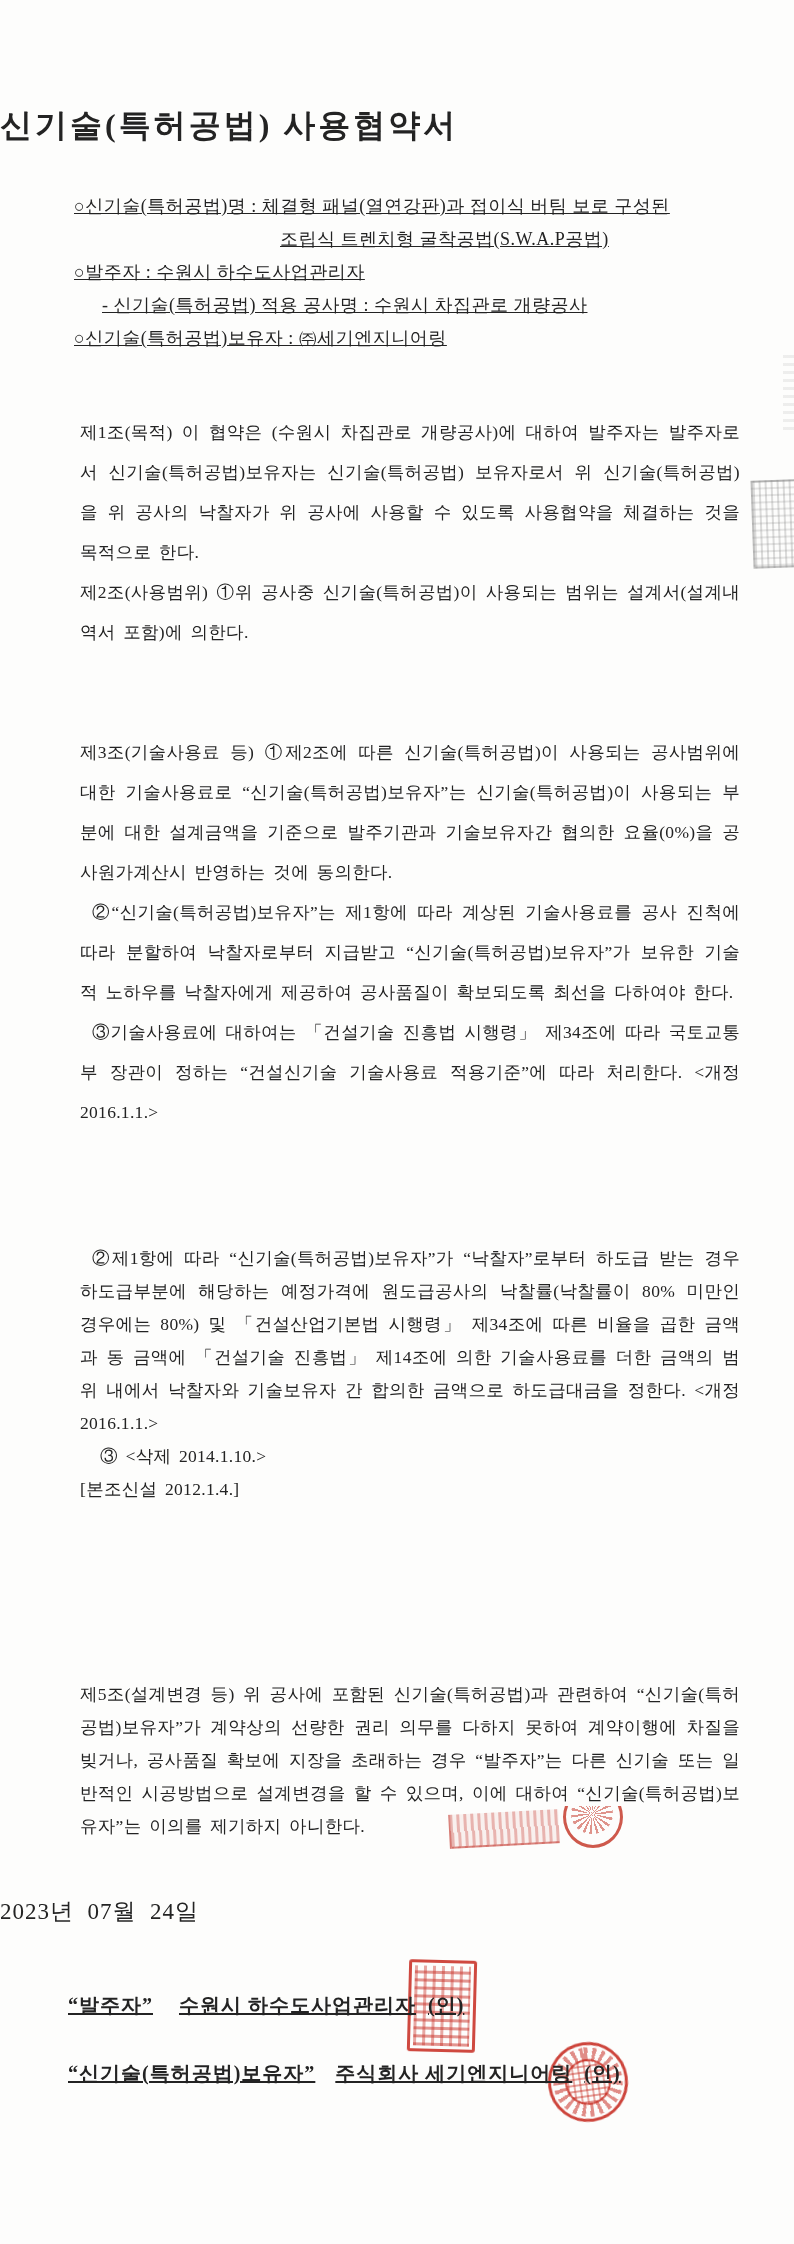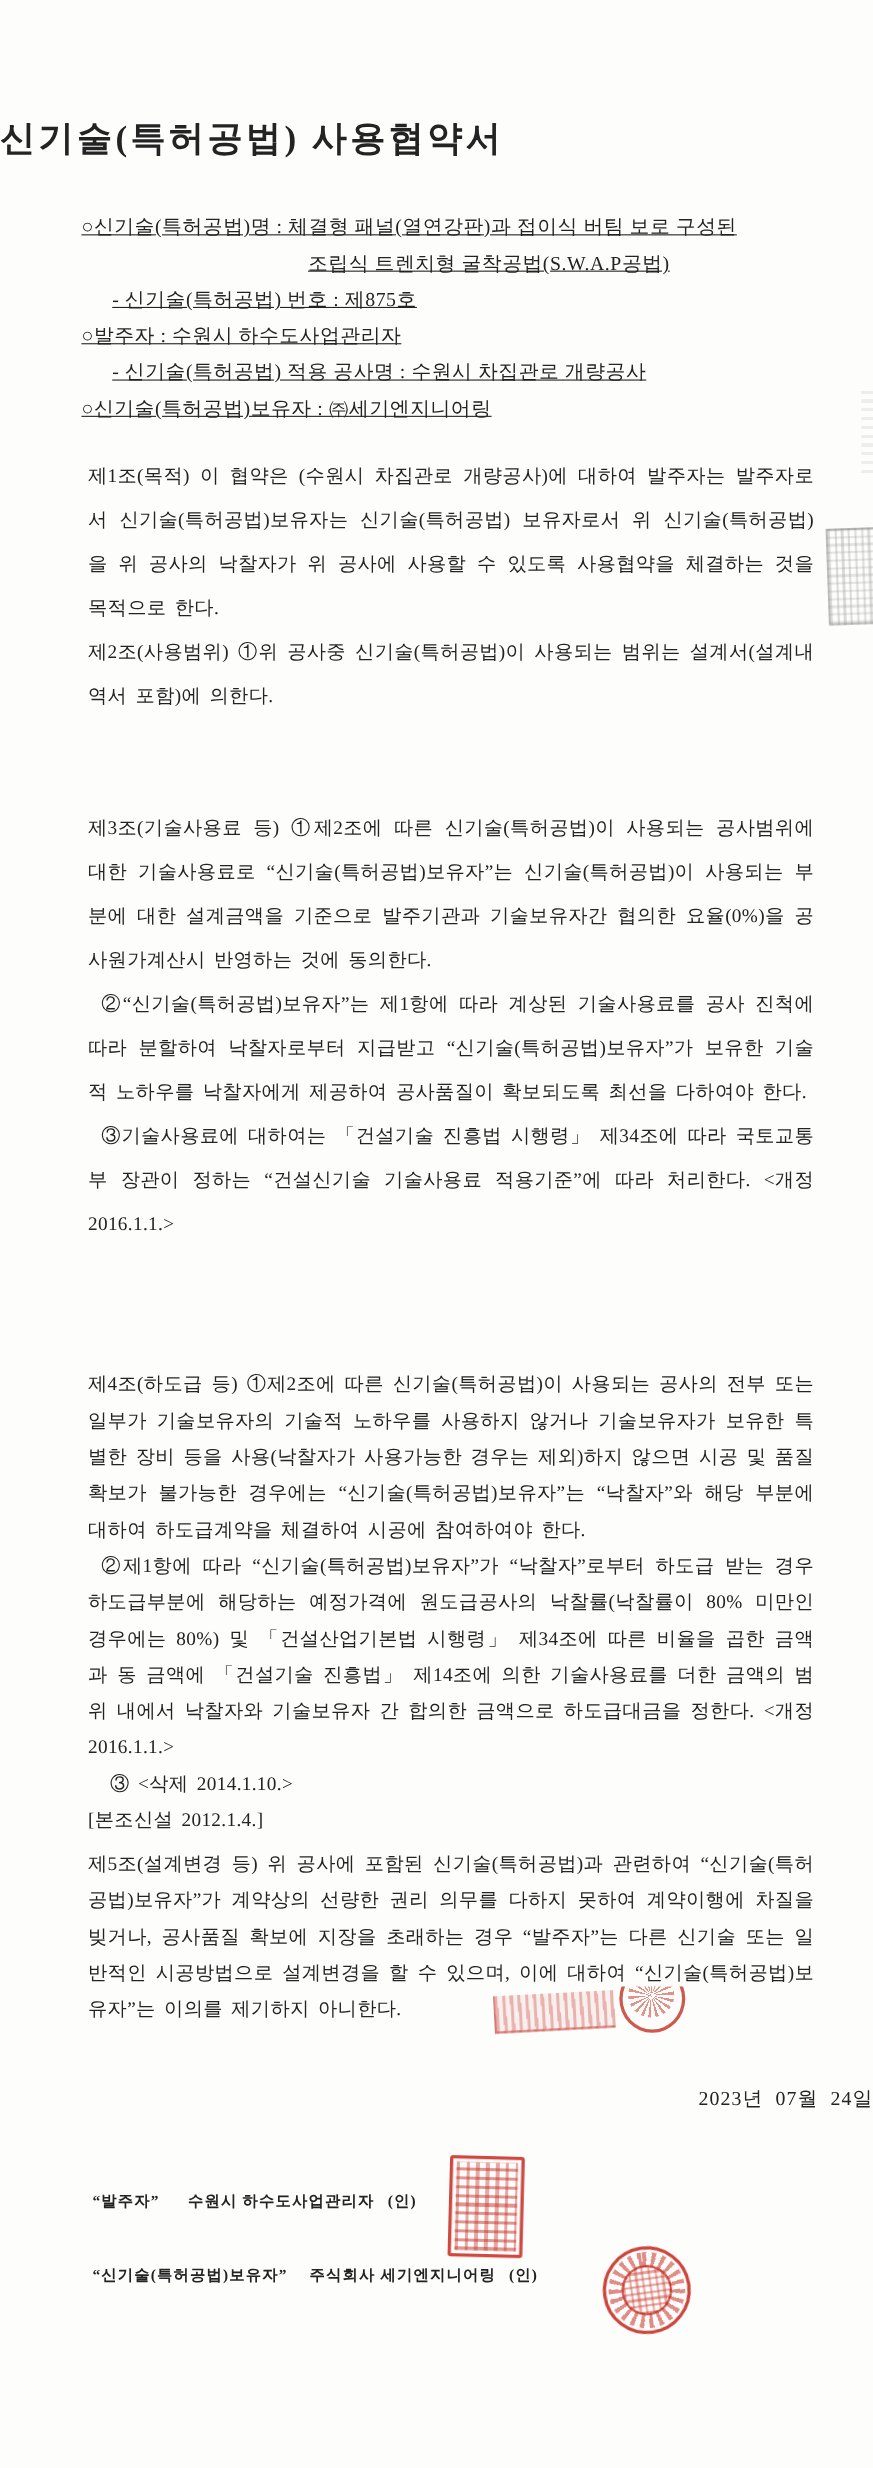--- a/index.html
+++ b/index.html
@@ -122,71 +122,70 @@
     content: ""; position: absolute; inset: 2px;
     border-radius: 50%;
     background: repeating-conic-gradient(rgba(200,48,38,0.55) 0 7deg, transparent 7deg 16deg);
     -webkit-mask: radial-gradient(closest-side, transparent 58%, #000 60%);
     mask: radial-gradient(closest-side, transparent 58%, #000 60%);
   }
   
   .date-line {
     position: absolute;
     top: 1896px; left: 0; width: 100%;
-    text-align: right;
-    font-size: 18px;
+    text-align: left;
+    font-size: 23px;
     letter-spacing: 1px;
     white-space: pre;
   }
   .sig-row {
     position: absolute;
-    left: 84px;
-    font-size: 14px;
+    left: 68px;
+    font-size: 20px;
     font-weight: bold;
     letter-spacing: 1px;
     white-space: nowrap;
+    text-decoration: underline;
   }
   .sig-row-1 { top: 1992px; }
   .sig-row-2 { top: 2060px; }
   .sig-name { margin-left: 26px; }
   .sig-row-2 .sig-name { margin-left: 20px; }
   .sig-seal { margin-left: 12px; }
 </style>
 </head>
 <body>
 
 <div class="page">
 
   <h1 class="title">신기술(특허공법) 사용협약서</h1>
 
   <div class="header">
     <div class="h-line">○신기술(특허공법)명 : 체결형 패널(열연강판)과 접이식 버팀 보로 구성된</div>
     <div class="h-line h-ind2">조립식 트렌치형 굴착공법(S.W.A.P공법)</div>
-    <div class="h-line h-ind1">- 신기술(특허공법) 번호 : 제875호</div>
     <div class="h-line">○발주자 : 수원시 하수도사업관리자</div>
     <div class="h-line h-ind1">- 신기술(특허공법) 적용 공사명 : 수원시 차집관로 개량공사</div>
     <div class="h-line">○신기술(특허공법)보유자 : ㈜세기엔지니어링</div>
   </div>
 
   <section class="art pg1" style="top:412px">
     <p>제1조(목적) 이 협약은 (수원시 차집관로 개량공사)에 대하여 발주자는 발주자로서 신기술(특허공법)보유자는 신기술(특허공법) 보유자로서 위 신기술(특허공법)을 위 공사의 낙찰자가 위 공사에 사용할 수 있도록 사용협약을 체결하는 것을 목적으로 한다.</p>
   </section>
 
   <section class="art pg1" style="top:572px">
     <p>제2조(사용범위) ①위 공사중 신기술(특허공법)이 사용되는 범위는 설계서(설계내역서 포함)에 의한다.</p>
   </section>
 
   <section class="art pg1" style="top:732px">
     <p>제3조(기술사용료 등) ①제2조에 따른 신기술(특허공법)이 사용되는 공사범위에 대한 기술사용료로 “신기술(특허공법)보유자”는 신기술(특허공법)이 사용되는 부분에 대한 설계금액을 기준으로 발주기관과 기술보유자간 협의한 요율(0%)을 공사원가계산시 반영하는 것에 동의한다.</p>
     <p class="ind">②“신기술(특허공법)보유자”는 제1항에 따라 계상된 기술사용료를 공사 진척에 따라 분할하여 낙찰자로부터 지급받고 “신기술(특허공법)보유자”가 보유한 기술적 노하우를 낙찰자에게 제공하여 공사품질이 확보되도록 최선을 다하여야 한다.</p>
     <p class="ind">③기술사용료에 대하여는 「건설기술 진흥법 시행령」 제34조에 따라 국토교통부 장관이 정하는 “건설신기술 기술사용료 적용기준”에 따라 처리한다. &lt;개정 2016.1.1.&gt;</p>
   </section>
 
   <section class="art pg2" style="top:1242px">
-    <p>제4조(하도급 등) ①제2조에 따른 신기술(특허공법)이 사용되는 공사의 전부 또는 일부가 기술보유자의 기술적 노하우를 사용하지 않거나 기술보유자가 보유한 특별한 장비 등을 사용(낙찰자가 사용가능한 경우는 제외)하지 않으면 시공 및 품질확보가 불가능한 경우에는 “신기술(특허공법)보유자”는 “낙찰자”와 해당 부분에 대하여 하도급계약을 체결하여 시공에 참여하여야 한다.</p>
     <p class="ind">②제1항에 따라 “신기술(특허공법)보유자”가 “낙찰자”로부터 하도급 받는 경우 하도급부분에 해당하는 예정가격에 원도급공사의 낙찰률(낙찰률이 80% 미만인 경우에는 80%) 및 「건설산업기본법 시행령」 제34조에 따른 비율을 곱한 금액과 동 금액에 「건설기술 진흥법」 제14조에 의한 기술사용료를 더한 금액의 범위 내에서 낙찰자와 기술보유자 간 합의한 금액으로 하도급대금을 정한다. &lt;개정 2016.1.1.&gt;</p>
     <p class="ind2">③ &lt;삭제 2014.1.10.&gt;</p>
     <p>[본조신설 2012.1.4.]</p>
   </section>
 
   <section class="art pg2" style="top:1678px">
     <p>제5조(설계변경 등) 위 공사에 포함된 신기술(특허공법)과 관련하여 “신기술(특허공법)보유자”가 계약상의 선량한 권리 의무를 다하지 못하여 계약이행에 차질을 빚거나, 공사품질 확보에 지장을 초래하는 경우 “발주자”는 다른 신기술 또는 일반적인 시공방법으로 설계변경을 할 수 있으며, 이에 대하여 “신기술(특허공법)보유자”는 이의를 제기하지 아니한다.</p>
   </section>
 
   <div class="stamp stamp-grey"></div>

